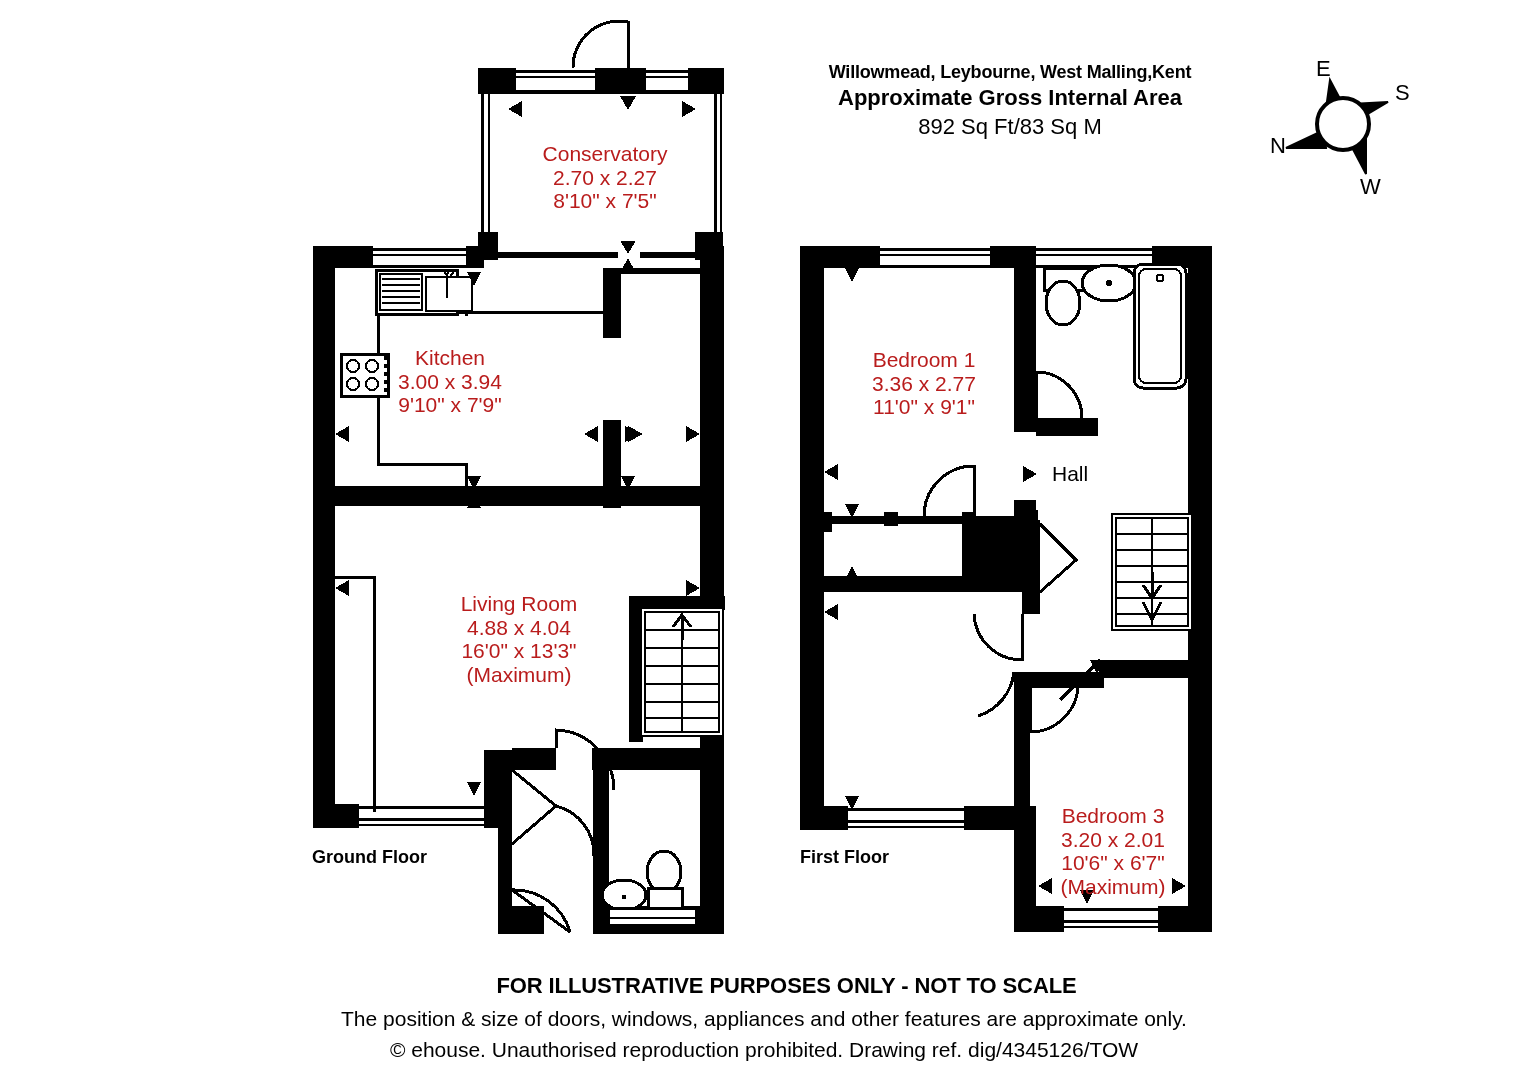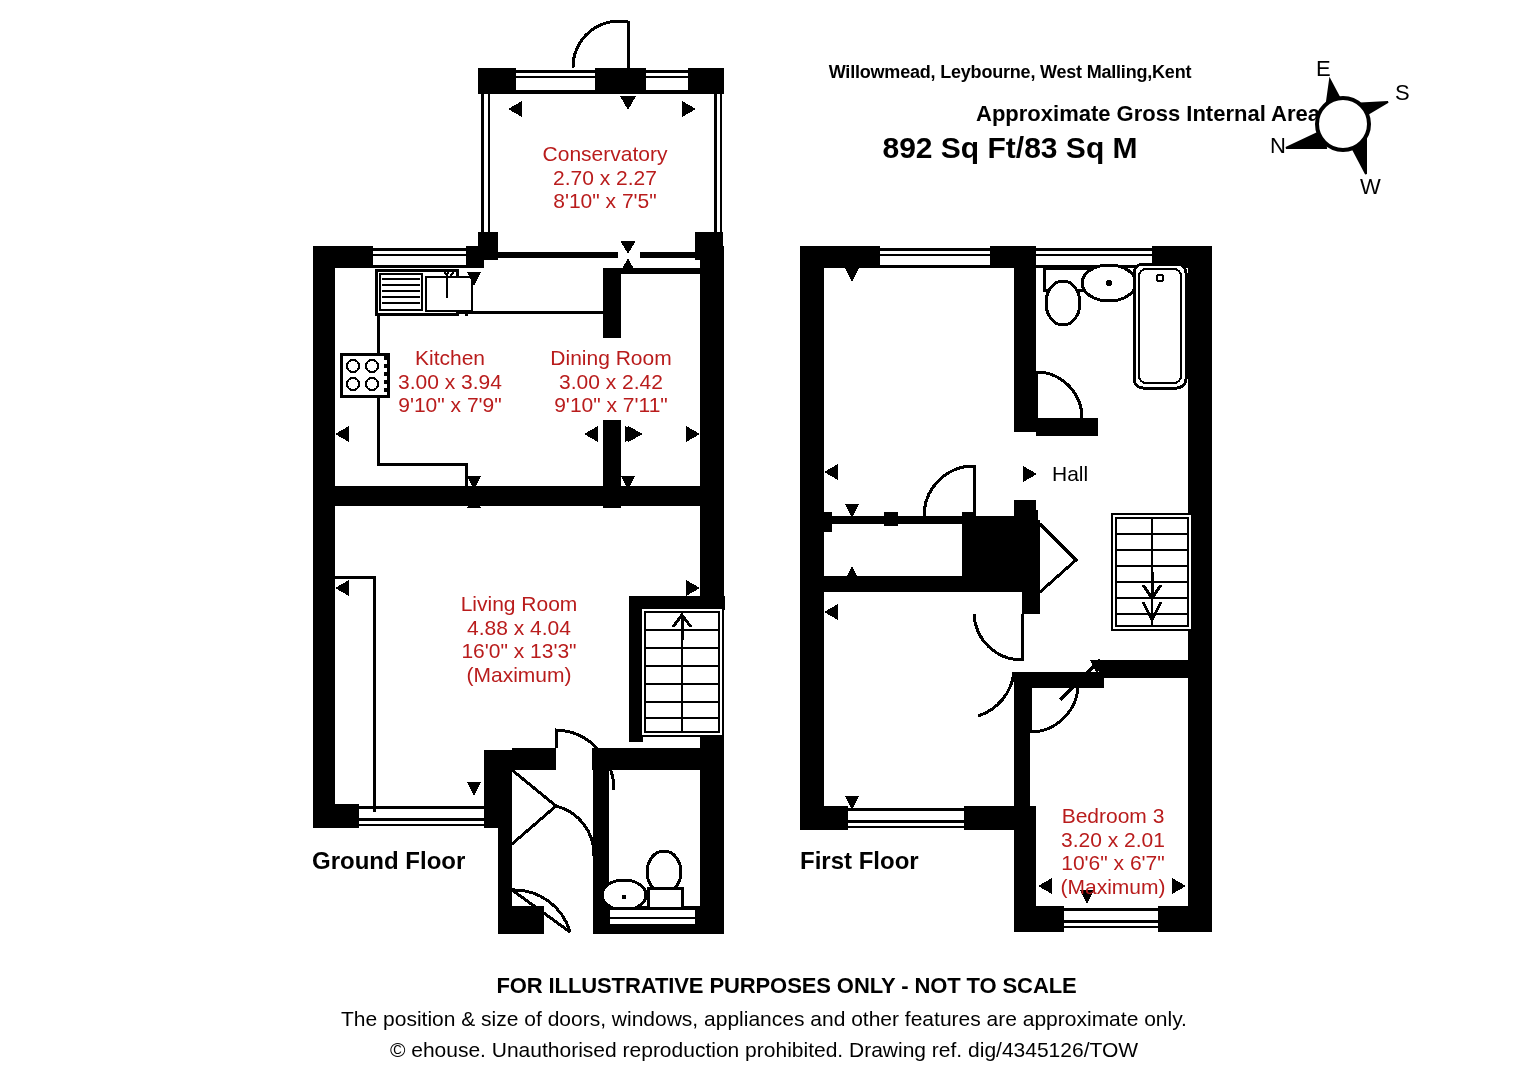--- a/index.html
+++ b/index.html
@@ -32,26 +32,25 @@
     font-size: 18px;
     font-weight: bold;
     letter-spacing: -0.2px;
     line-height: 1.18;
     white-space: nowrap;
   }
   .header .sub1 {
     font-size: 22px;
     font-weight: bold;
     line-height: 1.22;
-    margin-top: 18px;
-    text-align: right;
+    margin-top: 2px;
   }
   .header .sub2 {
-    font-size: 30px;
-    font-weight: bold;
+    font-size: 22px;
+    font-weight: normal;
     line-height: 1.22;
     margin-top: 2px;
   }
 
   
   .compass {
     position: absolute;
     left: 1268px;
     top: 52px;
     width: 150px;
@@ -76,21 +75,21 @@
     font-size: 21px;
     line-height: 1.12;
     color: #b91c1c;
     white-space: nowrap;
     pointer-events: none;
   }
   .roomlabel div { white-space: nowrap; }
 
   .floorlabel {
     position: absolute;
-    font-size: 24px;
+    font-size: 18px;
     font-weight: bold;
     white-space: nowrap;
   }
 
   .hall-label {
     position: absolute;
     font-size: 21px;
     white-space: nowrap;
   }
 
@@ -496,33 +495,33 @@
     <div>2.70 x 2.27</div>
     <div>8'10" x 7'5"</div>
   </div>
 
   <div class="roomlabel" style="left:360px; top:346px; width:180px;">
     <div>Kitchen</div>
     <div>3.00 x 3.94</div>
     <div>9'10" x 7'9"</div>
   </div>
 
-  <div class="roomlabel" style="left:521px; top:346px; width:180px;">
-    <div>Dining Room</div>
-    <div>3.00 x 2.42</div>
-    <div>9'10" x 7'11"</div>
-  </div>
 
   <div class="roomlabel" style="left:427px; top:592px; width:184px;">
     <div>Living Room</div>
     <div>4.88 x 4.04</div>
     <div>16'0" x 13'3"</div>
     <div>(Maximum)</div>
   </div>
 
+  <div class="roomlabel" style="left:832px; top:348px; width:184px;">
+    <div>Bedroom 1</div>
+    <div>3.36 x 2.77</div>
+    <div>11'0" x 9'1"</div>
+  </div>
 
 
   <div class="roomlabel" style="left:1021px; top:804px; width:184px;">
     <div>Bedroom 3</div>
     <div>3.20 x 2.01</div>
     <div>10'6" x 6'7"</div>
     <div>(Maximum)</div>
   </div>
 
   <div class="hall-label" style="left:1044px; top:462px;margin-left:8px;">Hall</div>

